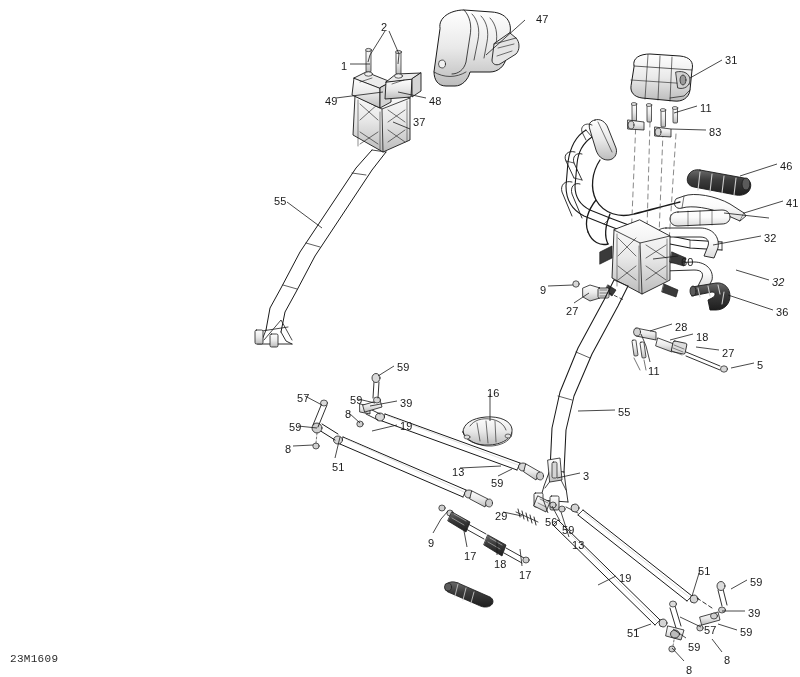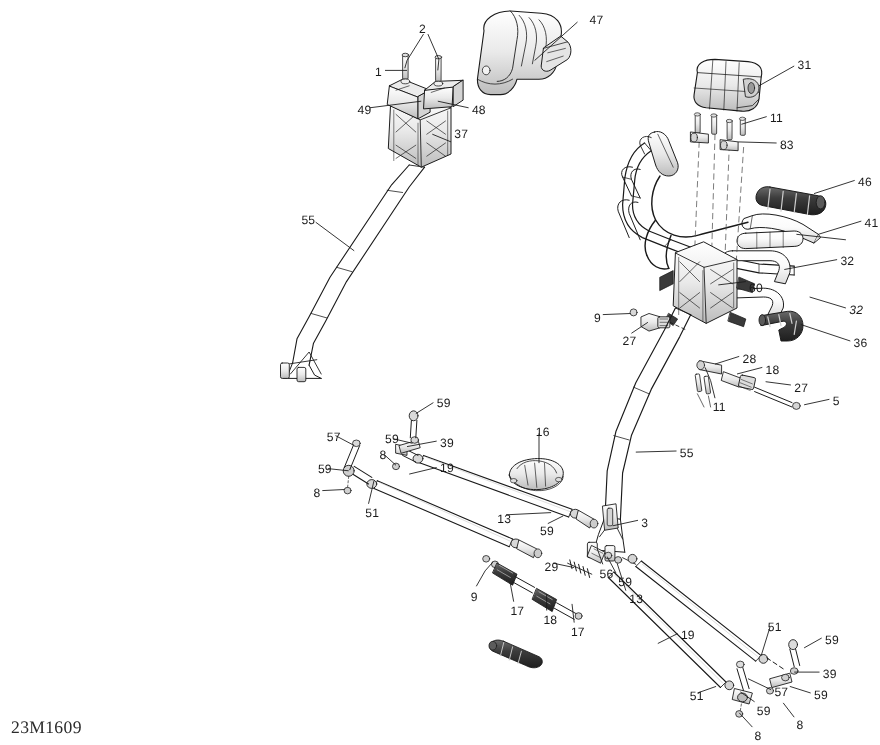--- a/index.html
+++ b/index.html
@@ -27,22 +27,22 @@
     font-size: 11px;
     color: #1a1a1a;
     line-height: 1;
     white-space: nowrap;
     letter-spacing: 0.2px;
   }
   #watermark {
     position: absolute;
     left: 10px;
     top: 653px;
-    font-family: Liberation Serif, serif;
-    font-size: 16px;
+    font-family: Liberation Mono, monospace;
+    font-size: 11px;
     color: #2b2b2b;
     letter-spacing: 0.3px;
   }
 </style>
 </head>
 <body>
 
 <div id="diagram-root">
 
   <svg id="art-layer" viewBox="0 0 800 677" xmlns="http://www.w3.org/2000/svg">

